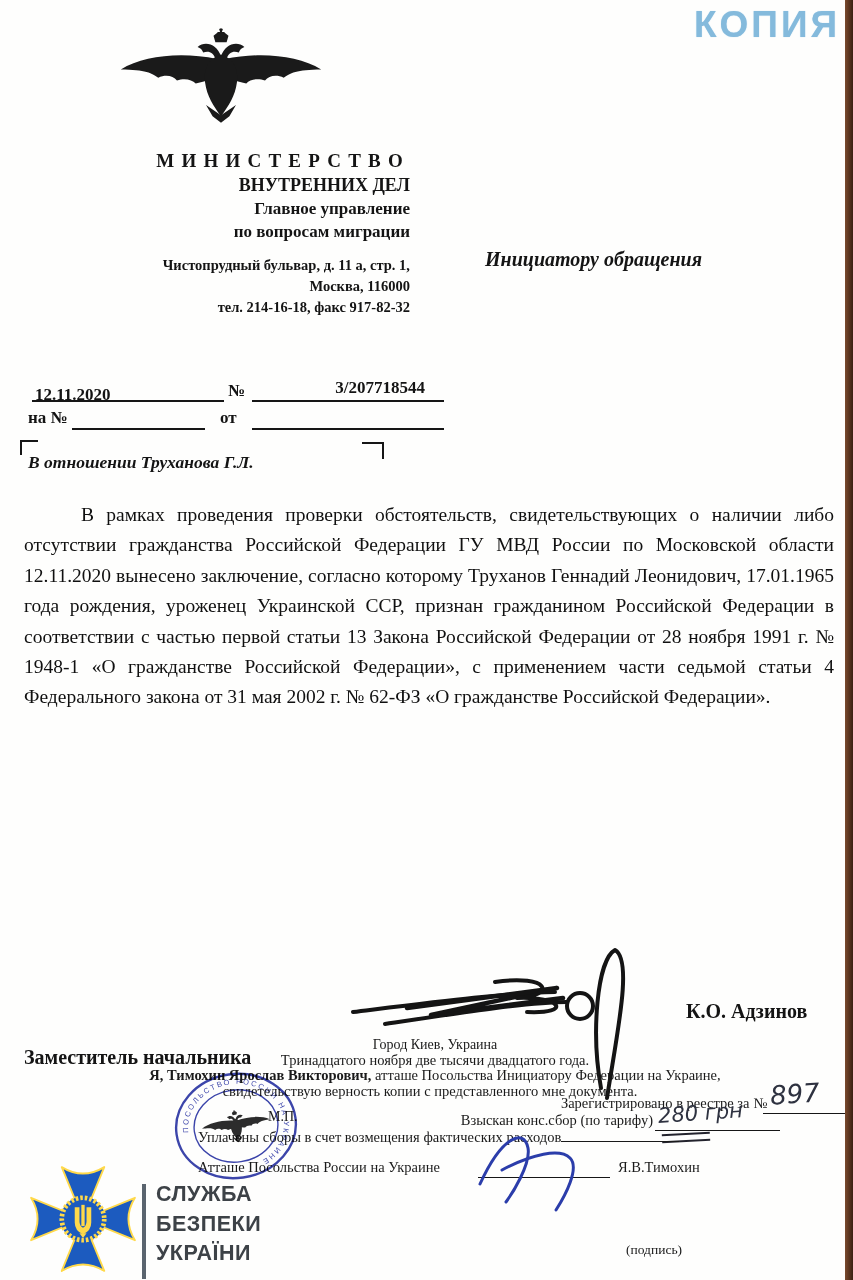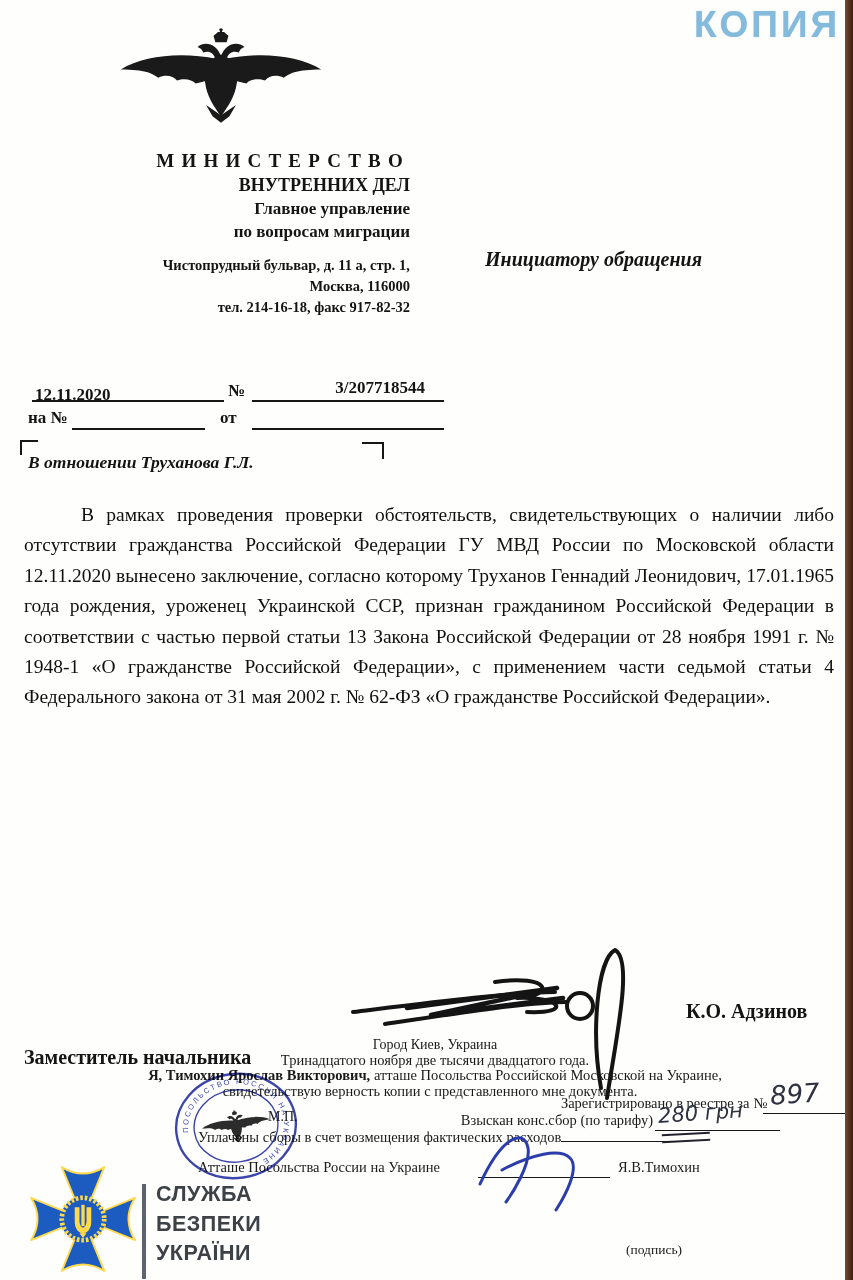--- a/index.html
+++ b/index.html
@@ -117,21 +117,21 @@
     <path d="M62,70 L212,50 L86,77 L218,60" stroke-width="4.5"></path>
     <path d="M40,86 C120,74 185,64 222,64" stroke-width="4"></path>
     <path d="M150,44 C205,36 212,58 172,60 C216,58 228,76 182,74" stroke-width="4"></path>
     <circle cx="235" cy="68" r="13" stroke-width="4"></circle>
     <path d="M256,150 C246,95 252,22 270,12 C288,22 272,95 262,160" stroke-width="4"></path>
   </svg>
 
   <div class="abs cert cert-center" style="left:200px;top:1052px;width:470px">Тринадцатого ноября две тысячи двадцатого года.</div>
   <div class="abs cert cert-center" style="left:250px;top:1037px;width:370px;font-size:14px">Город Киев, Украина</div>
   <div class="abs cert cert-center" style="left:100px;top:1067px;width:670px">
-    <span style="font-weight:700">Я, Тимохин Ярослав Викторович,</span><span> атташе Посольства Российской Московской на Украине,</span>
+    <span style="font-weight:700">Я, Тимохин Ярослав Викторович,</span><span> атташе Посольства Инициатору Федерации на Украине,</span>
   </div>
   <div class="abs cert cert-center" style="left:180px;top:1083px;width:500px">свидетельствую верность копии с представленного мне документа.</div>
 
   <div class="abs cert" style="right:86px;top:1095px">Зарегистрировано в реестре за №</div>
   <div class="abs u-line" style="left:763px;top:1113px;width:82px;border-bottom-width:1.5px"></div>
   <div class="abs hand hw-897">897</div>
 
   <div class="abs cert" style="right:200px;top:1112px">Взыскан конс.сбор (по тарифу)</div>
   <div class="abs u-line" style="left:655px;top:1130px;width:125px;border-bottom-width:1.5px"></div>
   <div class="abs hand hw-280">280 грн</div>

